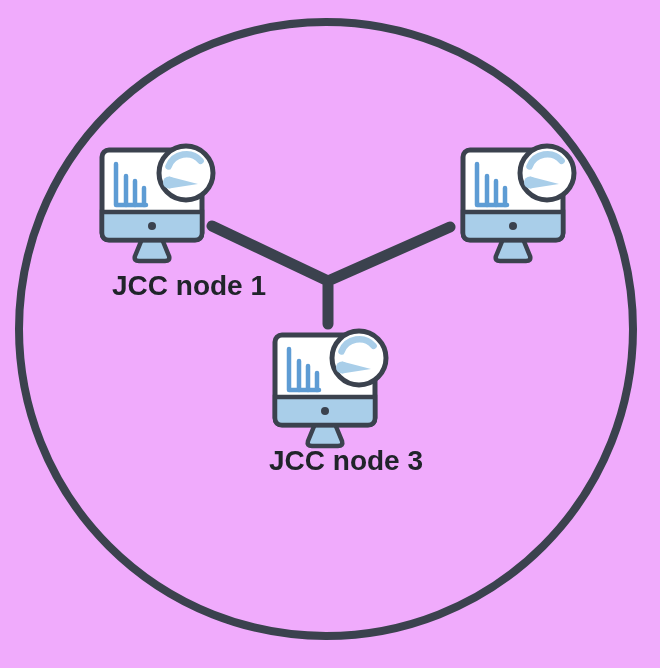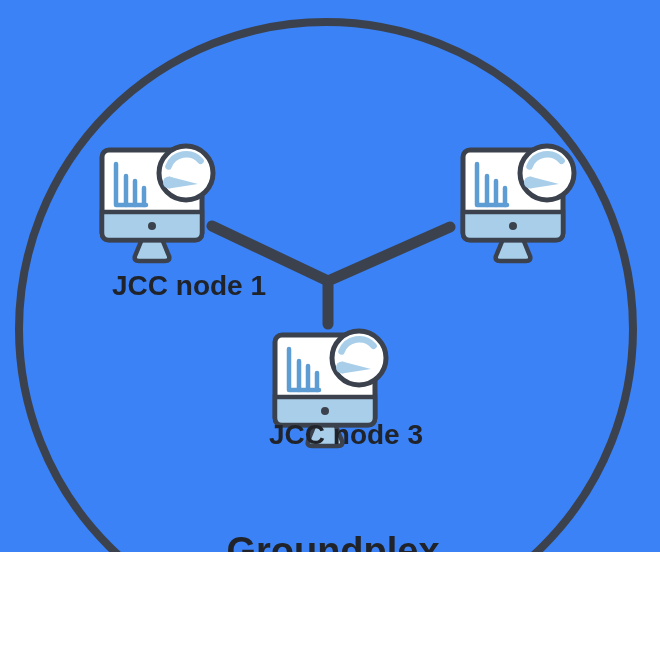--- a/index.html
+++ b/index.html
@@ -4,22 +4,22 @@
 <style>
   html, body {
     margin: 0;
     padding: 0;
     background: #ffffff;
     font-family: "Liberation Sans", sans-serif;
   }
   .canvas {
     position: relative;
     width: 660px;
-    height: 552px;
-    background: #3b82f6;
+    height: 668px;
+    background: #f0abfc;
     overflow: hidden;
   }
   .diagram-svg {
     position: absolute;
     left: 0;
     top: 0;
     width: 660px;
     height: 668px;
   }
   
@@ -89,16 +89,15 @@
     <circle class="plex-circle" cx="326" cy="329" r="307" stroke="#3b424e"></circle>
 
     <path class="connector-line" d="M212 226 L328 281 L450 227 M328 281 L328 324" stroke="#3b424e"></path>
 
     <use href="#jcc-node-icon" x="96" y="143"></use>
     <use href="#jcc-node-icon" x="457" y="143"></use>
     <use href="#jcc-node-icon" x="269" y="328"></use>
   </svg>
 
   <div class="node-label" style="left:189px; top:271px;">JCC node 1</div>
-  <div class="node-label" style="left:346px; top:420px;">JCC node 3</div>
-  <div class="plex-label" style="left:333px; top:531px;">Groundplex</div>
+  <div class="node-label" style="left:346px; top:446px;">JCC node 3</div>
 
 </div>
 
 </body></html>

